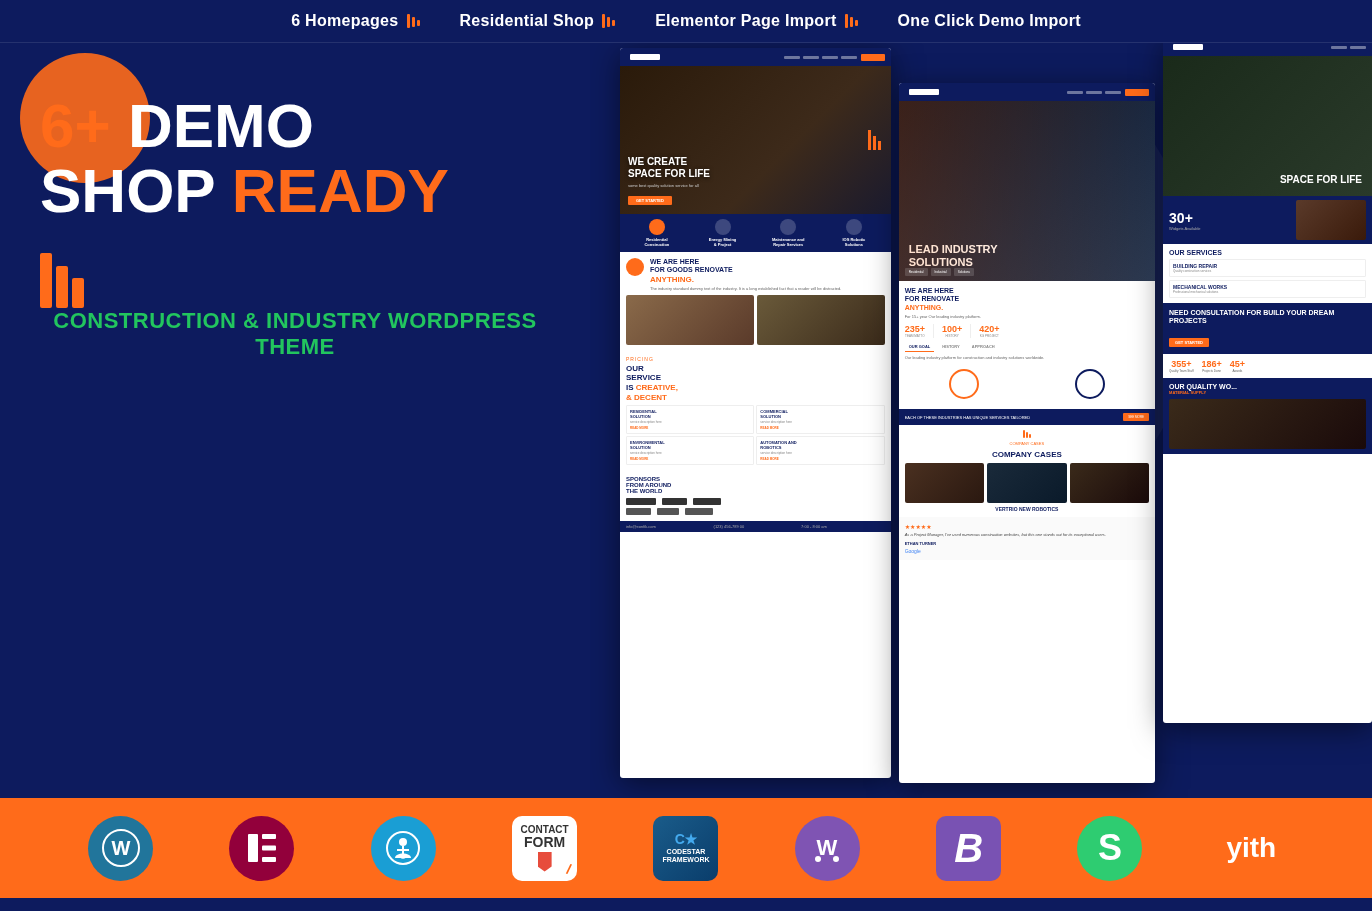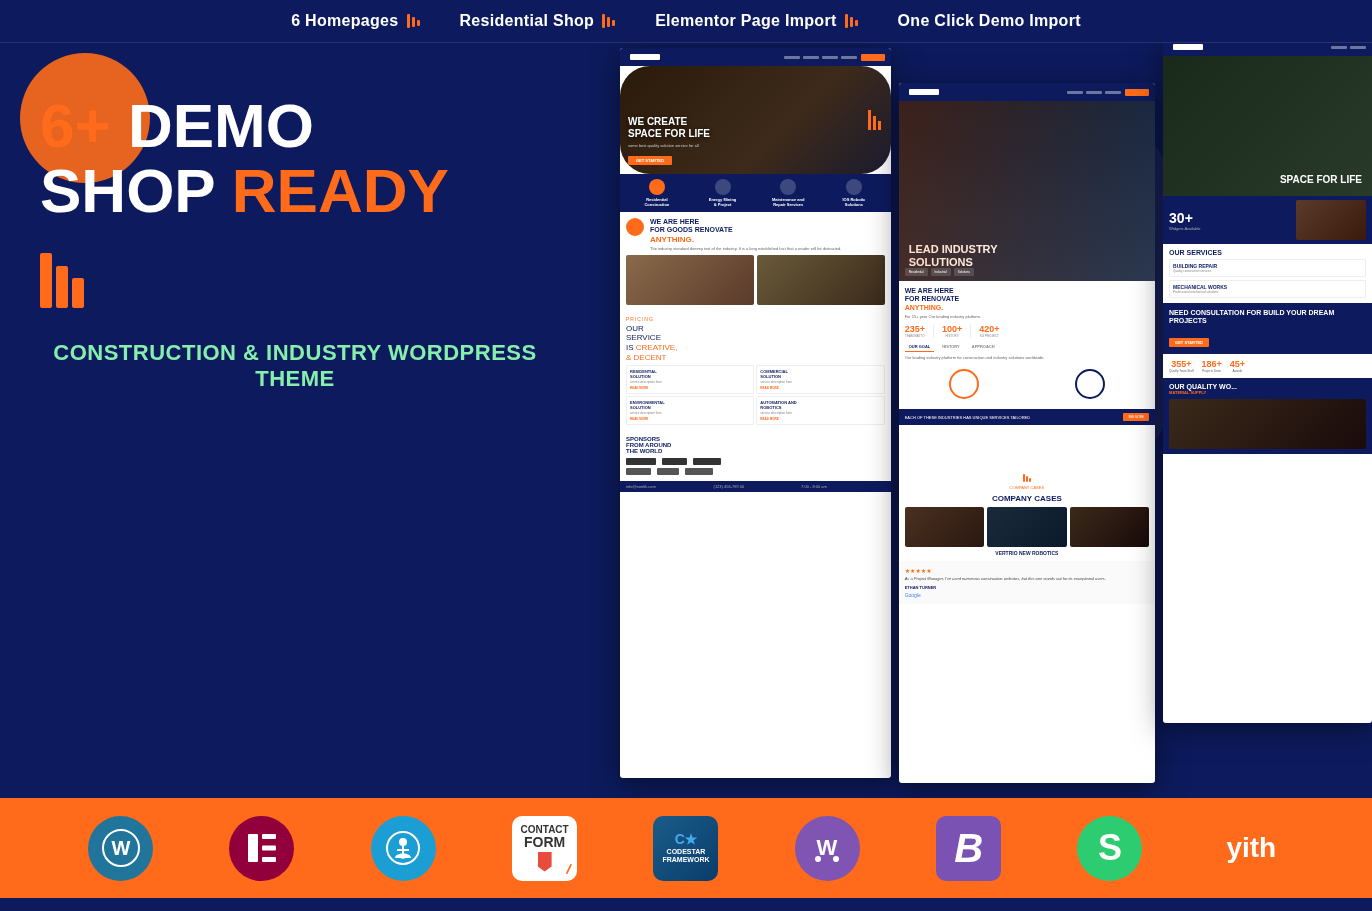--- a/index.html
+++ b/index.html
@@ -109,25 +109,25 @@
     .logo-stripes .s3 { width: 12px; height: 30px; background: #ff6b1a; border-radius: 2px; }
     .logo-text {
       font-size: 58px;
       font-weight: 900;
       color: #fff;
       letter-spacing: -1px;
     }
     .logo-text .dot { color: #ff6b1a; }
 
     .theme-title {
-      color: #86efac;
+      color: #22c55e;
       font-size: 22px;
       font-weight: 700;
       text-align: center;
-      margin-top: 32px;
+      margin-top: 0;
       letter-spacing: 0.5px;
       text-transform: uppercase;
     }
 
     
     .right-panel {
       flex: 1;
       position: relative;
       overflow: hidden;
     }
@@ -470,21 +470,21 @@
       border-radius: 2px;
       background: linear-gradient(135deg, #8a6a4a 0%, #5a3a2a 100%);
     }
 
     .our-service-section {
       padding: 5px 6px;
       background: #fff;
     }
     .our-service-title {
       font-size: 8px;
-      font-weight: 400;
+      font-weight: 700;
       color: #0d1b5e;
       line-height: 1.2;
     }
     .our-service-title .o { color: #ff6b1a; }
 
     .services-4grid {
       display: grid;
       grid-template-columns: 1fr 1fr;
       gap: 2px;
       margin-top: 3px;
@@ -584,21 +584,20 @@
       height: 30px;
       border: 2px solid #ff6b1a;
       border-radius: 50%;
       margin: 4px auto;
     }
 
     
     .company-cases {
       padding: 5px 6px;
       background: #fff;
-      margin-top: 44px;
     }
     .cc-title {
       font-size: 8px;
       font-weight: 900;
       color: #0d1b5e;
       text-align: center;
       margin: 4px 0;
     }
     .cc-subtitle {
       font-size: 4px;
@@ -818,21 +817,21 @@
             <div class="demo-nav-logo"></div>
             <div class="demo-nav-links">
               <div class="demo-nav-link"></div>
               <div class="demo-nav-link"></div>
               <div class="demo-nav-link"></div>
               <div class="demo-nav-link"></div>
             </div>
             <div class="demo-nav-btn"></div>
           </div>
 
-          <div class="demo-hero demo-hero-mid" style="height: 108px; border-radius: 30px;">
+          <div class="demo-hero demo-hero-mid" style="height: 148px;">
             <div class="demo-hero-img">
               <div>
                 <div style="font-size:10px;font-weight:900;color:#fff;line-height:1.2;text-shadow:0 1px 4px rgba(0,0,0,0.8);">
                   WE CREATE<br>SPACE FOR LIFE
                 </div>
                 <div style="font-size:4px;color:#ccc;margin-top:3px;">some best quality solution service for all</div>
                 <div style="background:#ff6b1a;display:inline-block;font-size:4px;color:#fff;padding:2px 8px;margin-top:3px;border-radius:1px;font-weight:700;">GET STARTED</div>
               </div>
             </div>
 

